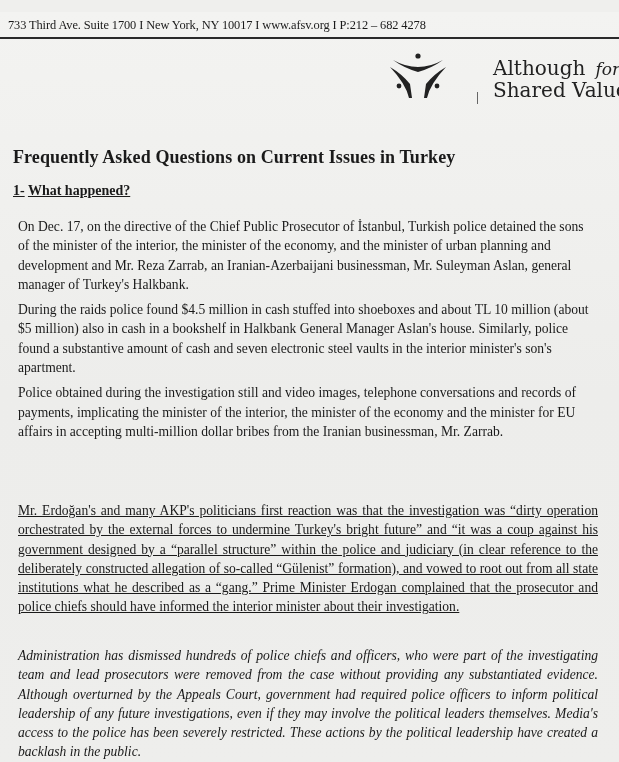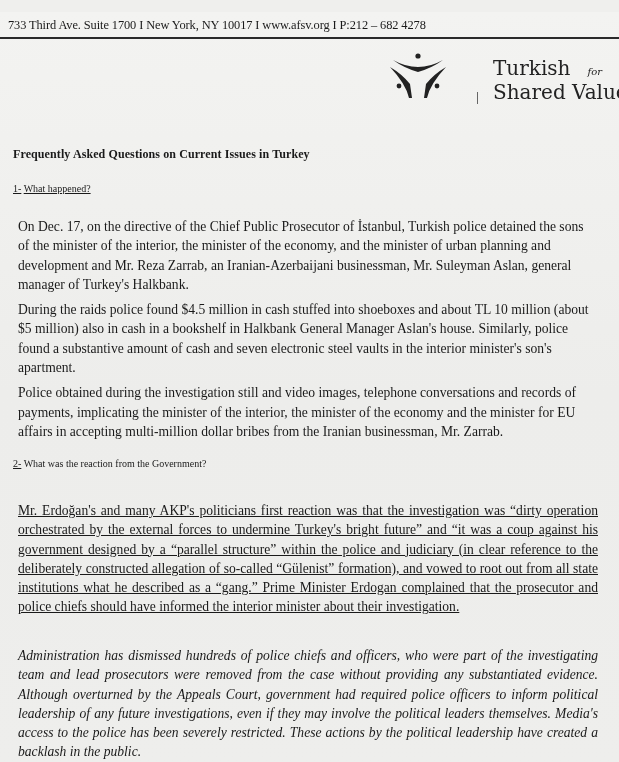--- a/index.html
+++ b/index.html
@@ -17,28 +17,28 @@
       font-size: 12.4px; letter-spacing: -0.1px; white-space: nowrap;
     }
     .header-rule {
       position: absolute; left: 0; top: 25px; width: 619px; height: 1.5px; background: #2a2a2a;
     }
     .logo { position: absolute; left: 388px; top: 40px; width: 230px; height: 60px; }
     .logo-mark { position: absolute; left: 0; top: 0; width: 60px; height: 46px; }
     .logo-sep { position: absolute; left: 89px; top: 40px; width: 1px; height: 12px; background: #666; }
     .logo-text { position: absolute; left: 105px; top: 6px; font-family: "DejaVu Serif", serif; color: #222; line-height: 21px; }
     .logo-line1 { font-size: 20px; white-space: nowrap; }
-    .logo-for { font-size: 10px; font-style: italic; margin-left: 17px; }
+    .logo-for { font-size: 17px; font-style: italic; margin-left: 10px; }
     .logo-line2 { font-size: 20px; white-space: nowrap; }
     .doc-title {
       position: absolute; left: 13px; top: 135px;
-      font-size: 12px; font-weight: bold; white-space: nowrap; letter-spacing: 0.1px;
+      font-size: 18px; font-weight: bold; white-space: nowrap; letter-spacing: 0.1px;
     }
     .q-heading {
-      position: absolute; left: 13px; font-size: 10px; font-weight: normal; white-space: nowrap;
+      position: absolute; left: 13px; font-size: 14px; font-weight: bold; white-space: nowrap;
     }
     .q-num { text-decoration: underline; }
     .q-title-underlined { text-decoration: underline; }
     .para {
       position: absolute; left: 12px; width: 592px;
       font-size: 13.6px; line-height: 19.3px; text-align: left;
     }
     .para p { margin: 6px; }
     .justify { text-align: justify; text-align-last: left; }
   </style>
@@ -54,42 +54,38 @@
     <svg class="logo-mark" viewBox="0 0 60 46" xmlns="http://www.w3.org/2000/svg">
       <circle cx="30" cy="4" r="2.6" fill="#222"></circle>
       <path d="M5 8 Q30 22 55 8 Q44 16 30 20 Q16 16 5 8 Z" fill="#222"></path>
       <path d="M2 15 Q14 22 22 32 L24 46 L21 46 Q18 32 2 15 Z" fill="#222"></path>
       <path d="M58 15 Q46 22 38 32 L36 46 L39 46 Q42 32 58 15 Z" fill="#222"></path>
       <circle cx="11" cy="34" r="2.4" fill="#222"></circle>
       <circle cx="49" cy="34" r="2.4" fill="#222"></circle>
     </svg>
     <div class="logo-sep"></div>
     <div class="logo-text">
-      <div class="logo-line1"><span>Turkish</span><span class="logo-for">for</span></div>
+      <div class="logo-line1"><span>Although</span><span class="logo-for">for</span></div>
       <div class="logo-line2">Shared Values</div>
     </div>
   </div>
 
   <div class="doc-title">Frequently Asked Questions on Current Issues in Turkey</div>
 
   <div class="q-heading" style="top:171px;">
     <span class="q-num">1-</span>
     <span class="q-title-underlined">What happened?</span>
   </div>
 
   <div class="para" style="top:199px;">
     <p>On Dec. 17, on the directive of the Chief Public Prosecutor of İstanbul, Turkish police detained the sons of the minister of the interior, the minister of the economy, and the minister of urban planning and development and Mr. Reza Zarrab, an Iranian-Azerbaijani businessman, Mr. Suleyman Aslan, general manager of Turkey's Halkbank.</p>
     <p>During the raids police found $4.5 million in cash stuffed into shoeboxes and about TL 10 million (about $5 million) also in cash in a bookshelf in Halkbank General Manager Aslan's house. Similarly, police found a substantive amount of cash and seven electronic steel vaults in the interior minister's son's apartment.</p>
     <p>Police obtained during the investigation still and video images, telephone conversations and records of payments, implicating the minister of the interior, the minister of the economy and the minister for EU affairs in accepting multi-million dollar bribes from the Iranian businessman, Mr. Zarrab.</p>
   </div>
 
-  <div class="q-heading" style="top:446px;">
-    <span class="q-num">2-</span>
-    <span>What was the reaction from the Government?</span>
-  </div>
 
   <div class="para justify" style="top:483px;text-decoration:underline;">
     <p>Mr. Erdoğan's and many AKP's politicians first reaction was that the investigation was “dirty operation orchestrated by the external forces to undermine Turkey's bright future” and “it was a coup against his government designed by a “parallel structure” within the police and judiciary (in clear reference to the deliberately constructed allegation of so-called “Gülenist” formation), and vowed to root out from all state institutions what he described as a “gang.” Prime Minister Erdogan complained that the prosecutor and police chiefs should have informed the interior minister about their investigation.</p>
   </div>
 
   <div class="para justify" style="top:628px;font-style:italic;">
     <p>Administration has dismissed hundreds of police chiefs and officers, who were part of the investigating team and lead prosecutors were removed from the case without providing any substantiated evidence. Although overturned by the Appeals Court, government had required police officers to inform political leadership of any future investigations, even if they may involve the political leaders themselves.  Media's access to the police has been severely restricted. These actions by the political leadership have created a backlash in the public.</p>
   </div>
 
 </div>

